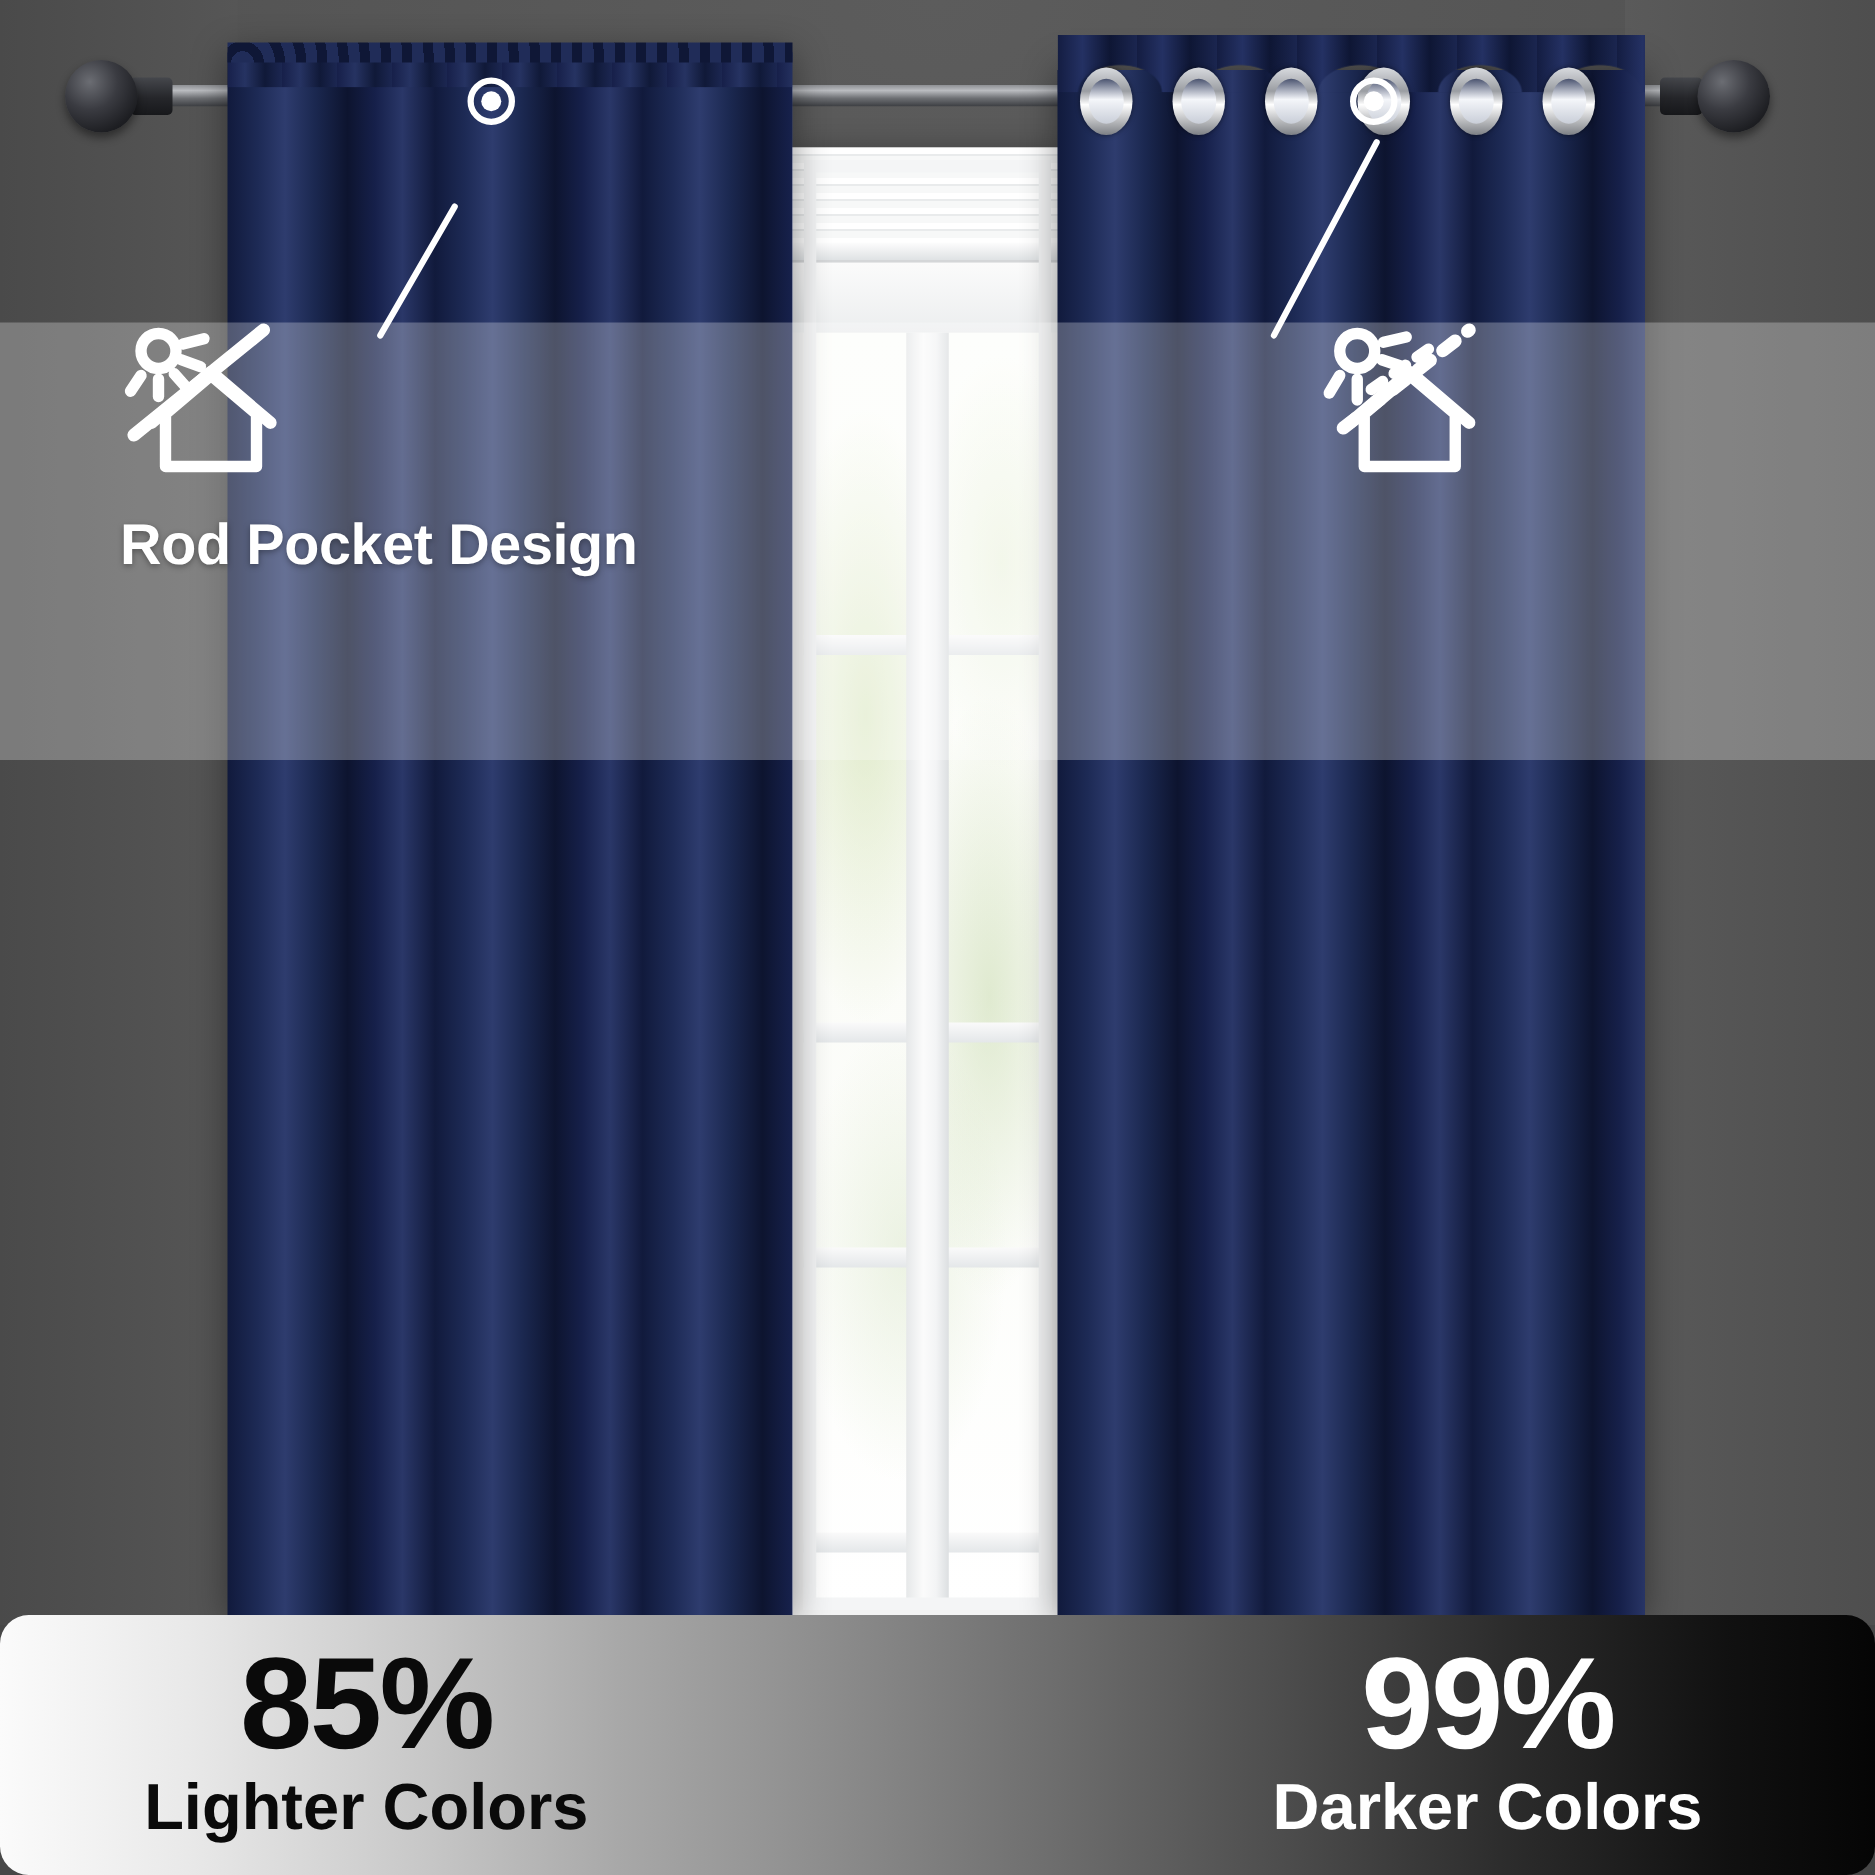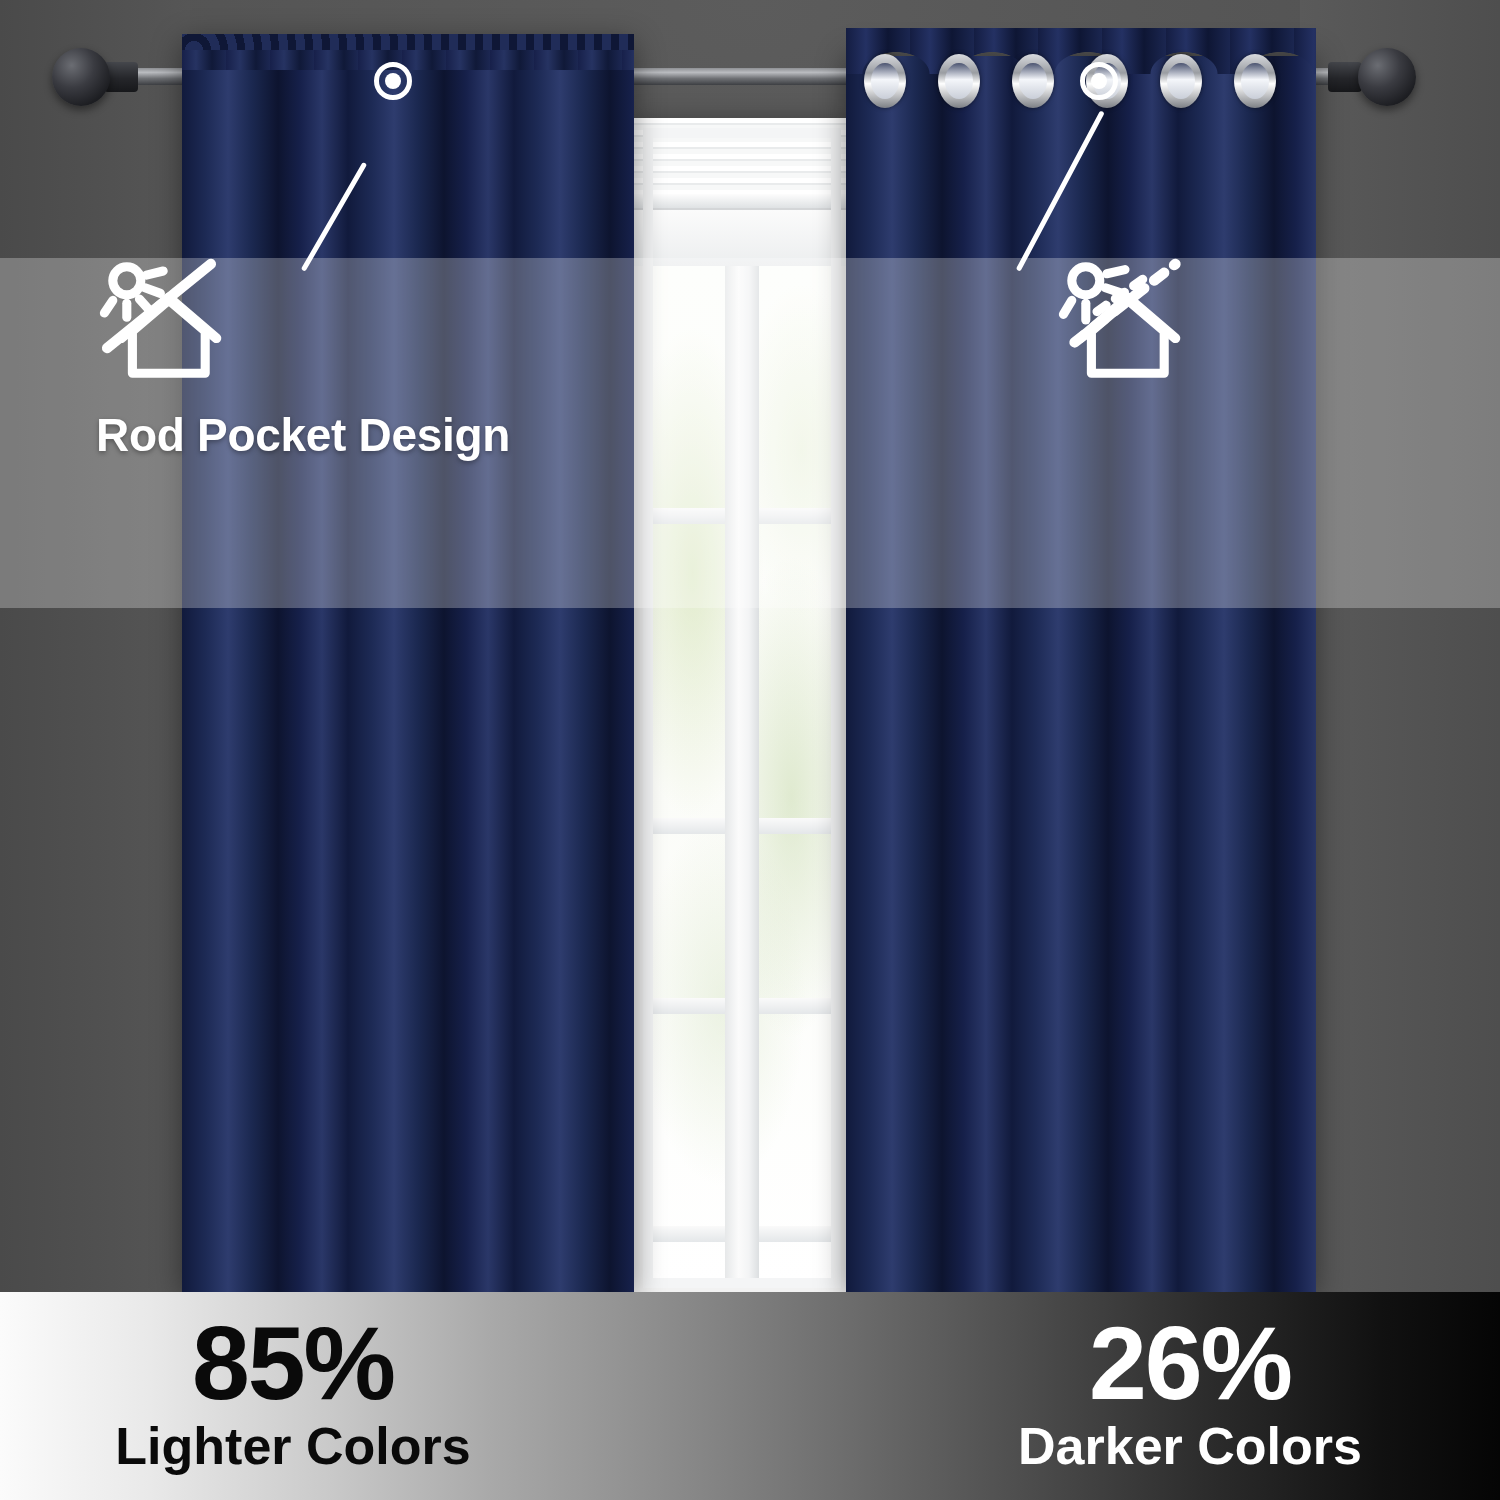--- a/index.html
+++ b/index.html
@@ -214,20 +214,21 @@
   .feature-right .feat-line.l1{ margin-left:8px; }
   .feature-right .feat-line.l2{ margin-left:-122px; }
 
   
   .statbar{
     position:absolute; z-index:12;
     left:0; top:1292px; width:1500px; height:208px;
     background:linear-gradient(90deg,
       #fbfbfb 0%, #e9e9e9 10%, #c9c9c9 22%, #a8a8a8 33%,
       #8d8d8d 44%, #6e6e6e 56%, #4e4e4e 68%, #2d2d2d 80%, #111111 92%, #050505 100%);
+    border-radius:23px;
   }
   .stat{
     position:absolute; top:18px; text-align:center; width:430px;
   }
   .stat-left{ left:78px; }
   .stat-right{ left:975px; }
   .stat-pct{
     font-weight:bold;
     font-size:104px;
     line-height:1.02;
@@ -334,18 +335,18 @@
       </g>
     </svg>
   </div>
 
   <div class="statbar">
     <div class="stat stat-left">
       <div class="stat-pct">85%</div>
       <div class="stat-label">Lighter Colors</div>
     </div>
     <div class="stat stat-right">
-      <div class="stat-pct">26%</div>
+      <div class="stat-pct">99%</div>
       <div class="stat-label">Darker Colors</div>
     </div>
   </div>
 
 </div>
 
 </body></html>

